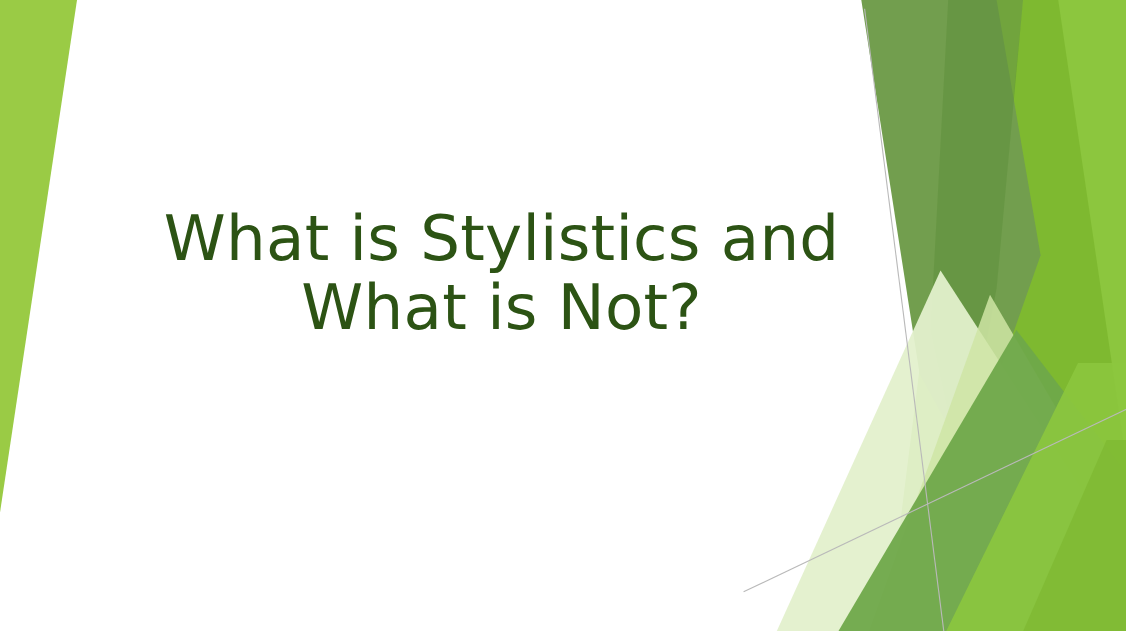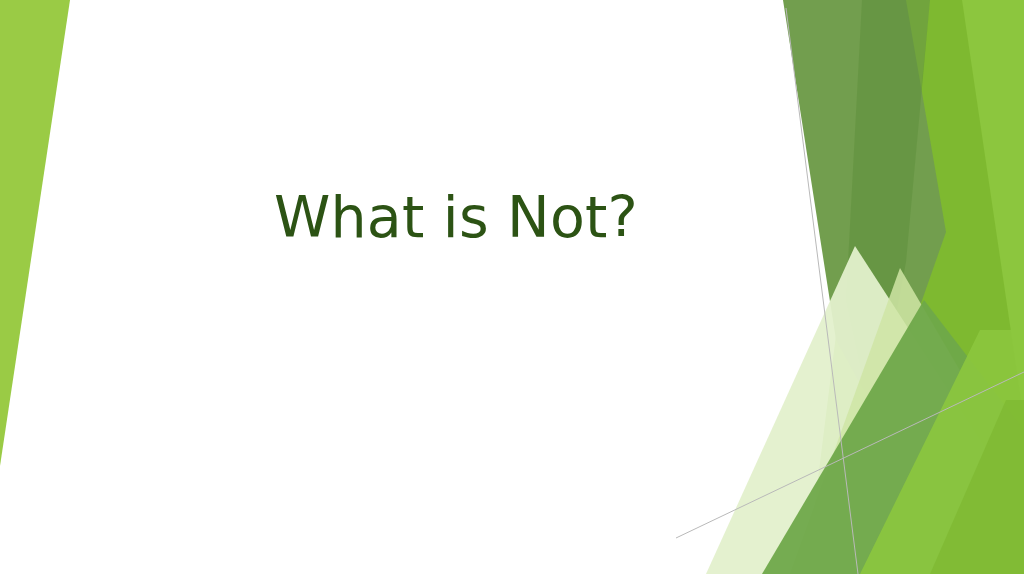--- a/index.html
+++ b/index.html
@@ -70,16 +70,17 @@
 
     <polygon points="980,330 1024,330 1024,574 860,574" fill="#8CC63E" opacity="0.9"></polygon>
 
     <polygon points="1006,400 1024,400 1024,574 930,574" fill="#7DB72F" opacity="0.65"></polygon>
 
     <line x1="786" y1="8" x2="858" y2="574" stroke="#B9B9B9" stroke-width="1"></line>
     <line x1="676" y1="538" x2="1024" y2="372" stroke="#B9B9B9" stroke-width="1"></line>
   </svg>
 
   <div class="title-block">
+    <span class="title-line" style="color: rgb(44, 83, 20);">What is Stylistics and</span>
     <span class="title-line" style="color: rgb(44, 83, 20);">What is Not?</span>
   </div>
 
 </div>
 
 </body></html>

